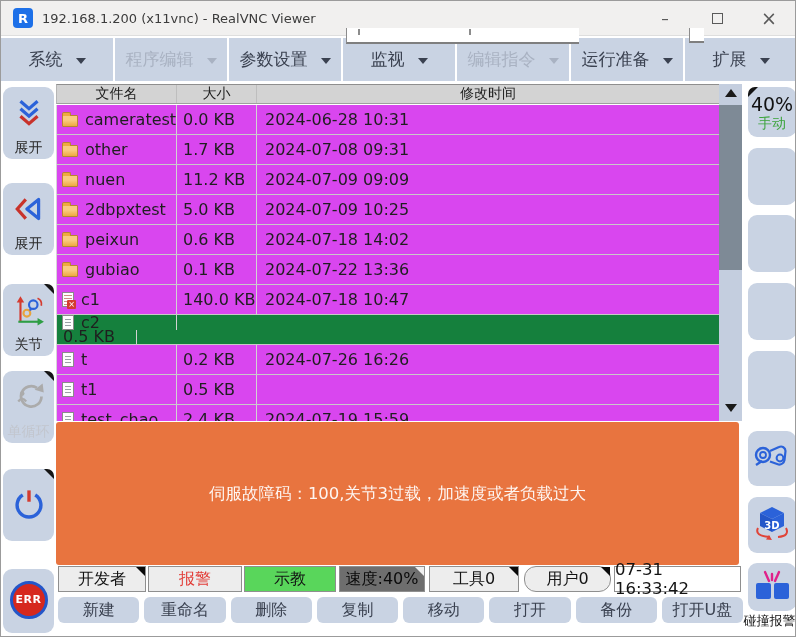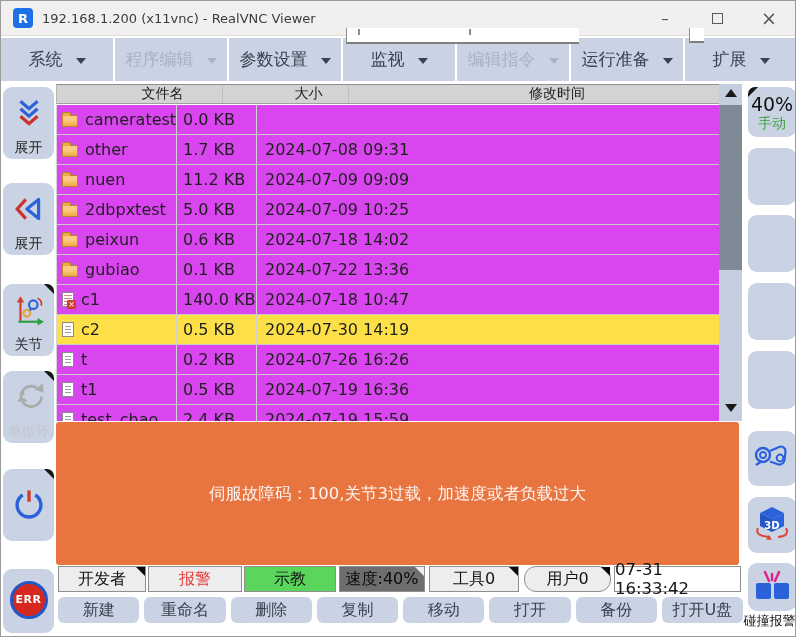--- a/index.html
+++ b/index.html
@@ -40,25 +40,25 @@
   .side-label.dim{color:#c2c6ce;}
   .corner-tr::after{content:'';position:absolute;top:0;right:0;
     border-left:10px solid transparent;border-top:10px solid #151515;border-top-right-radius:7px;}
   .corner-tl::before{content:'';position:absolute;top:0;left:0;
     border-right:10px solid transparent;border-top:10px solid #151515;border-top-left-radius:7px;}
   .err-circle{width:38px;height:38px;border-radius:50%;background:#d6281e;border:3px solid #2456c8;
     color:#fff;font-size:11px;font-weight:bold;display:flex;align-items:center;justify-content:center;letter-spacing:.5px;}
   
   .thead{position:absolute;left:55px;top:83px;width:663px;height:20px;display:flex;
     background:#d3d3d3;border-top:1px solid #8e8e8e;border-bottom:1px solid #9f9f9f;border-left:1px solid #b5b5b5;}
-  .hc{display:flex;align-items:center;justify-content:center;font-size:14px;color:#1c1c1c;border-right:1px solid #bebebe;margin-left:46px;}
+  .hc{display:flex;align-items:center;justify-content:center;font-size:14px;color:#1c1c1c;border-right:1px solid #bebebe;}
   .hc.name{width:120px;}.hc.size{width:80px;}.hc.time{flex:1;border-right:none;}
   .tbody{position:absolute;left:55px;top:104px;width:663px;height:316px;overflow:hidden;border-left:1px solid #d6d6d6;}
   .trow{display:flex;height:30px;border-bottom:1px solid #c9c9c9;background:#d946ef;align-items:stretch;}
-  .trow.selected{background:#fde047;}
+  .trow.selected{background:#15803d;flex-direction:column;}
   .c{display:flex;align-items:center;font-size:16px;color:#1f1f1f;border-right:1px solid #d2d2d2;overflow:hidden;}
   .c.name{width:120px;padding-left:5px;gap:7px;}
   .c.size{width:80px;padding-left:6px;}
   .c.time{flex:1;border-right:none;padding-left:8px;}
   
   .ficon{position:relative;flex:none;display:inline-block;}
   .ficon.folder{width:16px;height:12px;background:linear-gradient(#facb82 40%,#efa940);
     border:1px solid #b8862f;border-radius:1px;margin-top:2px;}
   .ficon.folder::before{content:'';position:absolute;top:-4px;left:-1px;width:7px;height:3px;
     background:#efa940;border:1px solid #b8862f;border-bottom:none;border-radius:2px 2px 0 0;}
@@ -222,20 +222,21 @@
     <div class="hc time">修改时间</div>
   </div>
 
   <div class="tbody">
     <div class="trow">
       <div class="c name">
           <span class="ficon folder"></span>
           <span>cameratest</span>
         </div>
       <div class="c size">0.0 KB</div>
+      <div class="c time">2024-06-28 10:31</div>
     </div>
     <div class="trow">
       <div class="c name">
           <span class="ficon folder"></span>
           <span>other</span>
         </div>
       <div class="c size">1.7 KB</div>
       <div class="c time">2024-07-08 09:31</div>
     </div>
     <div class="trow">
@@ -293,21 +294,20 @@
         </div>
       <div class="c size">0.2 KB</div>
       <div class="c time">2024-07-26 16:26</div>
     </div>
     <div class="trow">
       <div class="c name">
           <span class="ficon file"></span>
           <span>t1</span>
         </div>
       <div class="c size">0.5 KB</div>
-      <div class="c time">2024-07-19 16:36</div>
     </div>
     <div class="trow">
       <div class="c name">
           <span class="ficon file"></span>
           <span>test_chao</span>
         </div>
       <div class="c size">2.4 KB</div>
       <div class="c time">2024-07-19 15:59</div>
     </div>
   </div>

